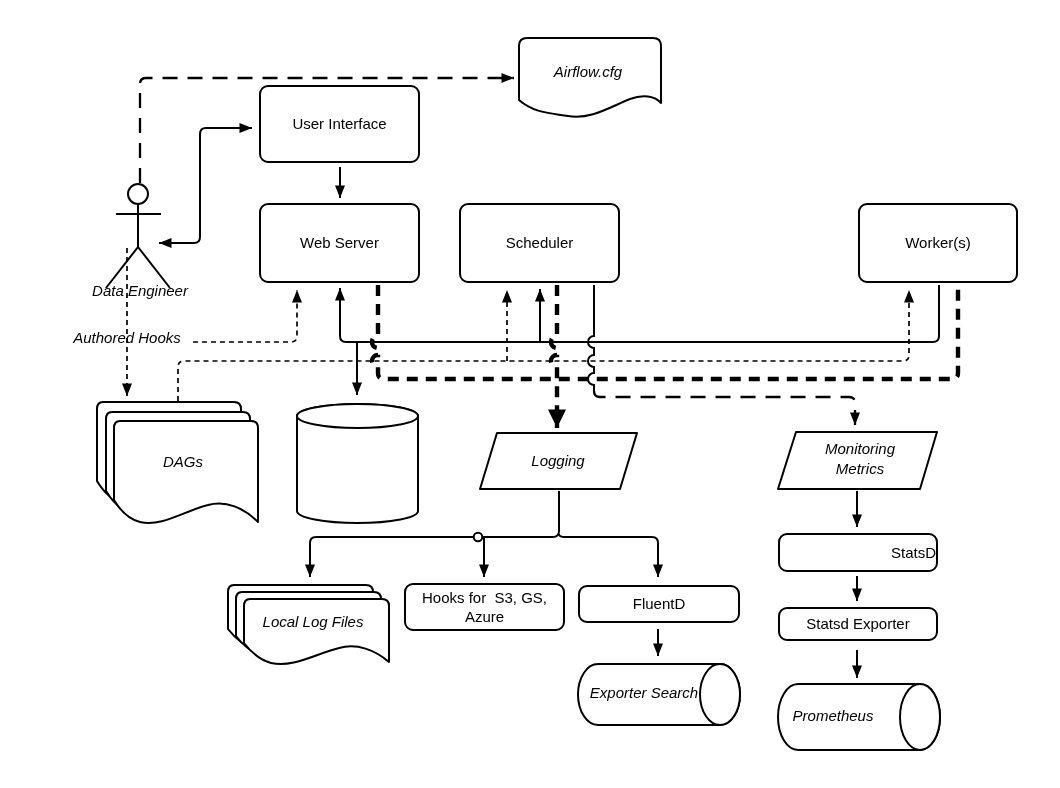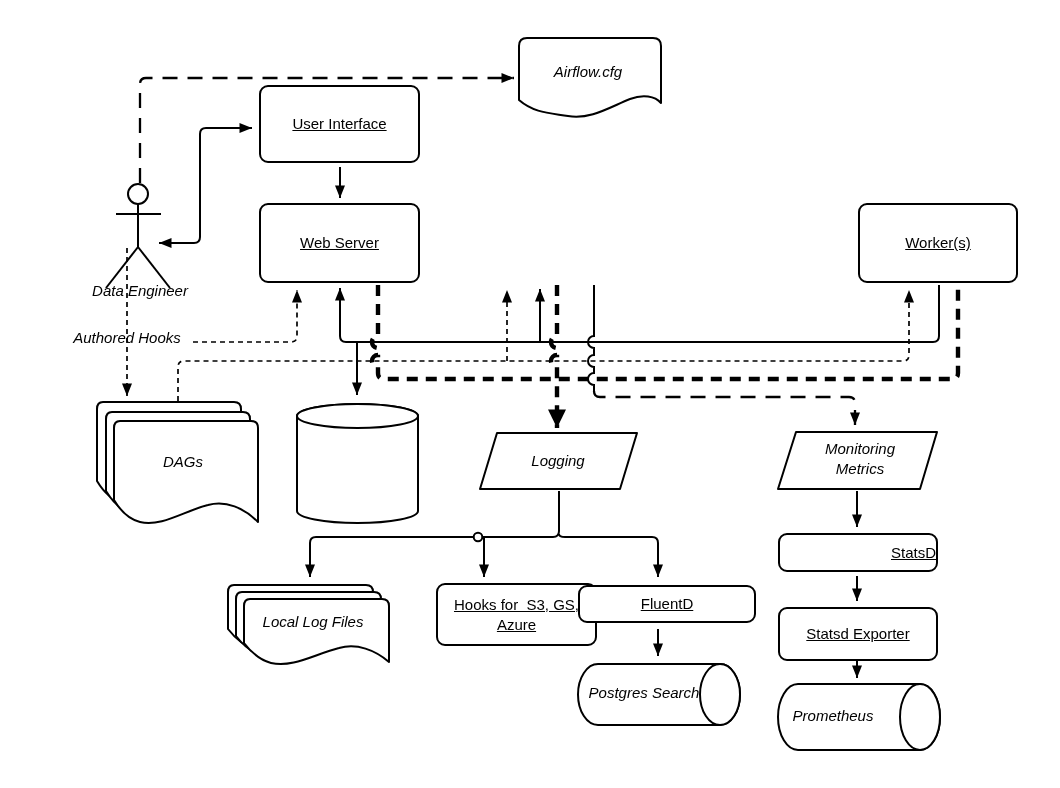--- a/index.html
+++ b/index.html
@@ -4,21 +4,21 @@
 <style>
   html,body{margin:0;padding:0;background:#ffffff;}
   #canvas{
     position:relative;width:1060px;height:788px;background:#ffffff;overflow:hidden;
     font-family:"Liberation Sans","DejaVu Sans",sans-serif;color:#000;
   }
   #wires{position:absolute;left:0;top:0;width:1060px;height:788px;}
   .node{
     position:absolute;box-sizing:border-box;border:2px solid #000;border-radius:9px;
     background:#fff;display:flex;align-items:center;justify-content:center;
-    text-align:center;font-size:15px;line-height:1.3;white-space:pre-wrap;text-decoration:underline;
+    text-align:center;font-size:15px;line-height:1.3;white-space:pre-wrap;
   }
   .flabel{
     position:absolute;transform:translate(-50%,-50%);text-align:center;
     font-size:15px;line-height:1.35;white-space:pre-wrap;pointer-events:none;font-style:italic;
   }
 </style>
 </head>
 <body>
 
 <div id="canvas">
@@ -121,46 +121,49 @@
   </svg>
 
   <div class="node" style="left:259px;top:85px;width:161px;height:78px;">
     <span>User Interface</span>
   </div>
 
   <div class="node" style="left:259px;top:203px;width:161px;height:80px;">
     <span>Web Server</span>
   </div>
 
+  <div class="node" style="left:459px;top:203px;width:161px;height:80px;">
+    <span>Scheduler</span>
+  </div>
 
   <div class="node" style="left:858px;top:203px;width:160px;height:80px;">
     <span>Worker(s)</span>
   </div>
 
-  <div class="node" style="left:404px;top:583px;width:161px;height:63px;margin-left:32px;">
+  <div class="node" style="left:404px;top:583px;width:161px;height:48px;">
     <span>Hooks for  S3, GS,
 Azure</span>
   </div>
 
-  <div class="node" style="left:578px;top:585px;width:178px;height:38px;">
+  <div class="node" style="left:578px;top:585px;width:162px;height:38px;">
     <span>FluentD</span>
   </div>
 
   <div class="node" style="left:778px;top:533px;width:160px;height:39px;justify-content:flex-end;">
     <span>StatsD</span>
   </div>
 
-  <div class="node" style="left:778px;top:607px;width:160px;height:54px;">
+  <div class="node" style="left:778px;top:607px;width:160px;height:34px;">
     <span>Statsd Exporter</span>
   </div>
 
   <div class="flabel" style="left:588px;top:72px;">Airflow.cfg</div>
   <div class="flabel" style="left:140px;top:291px;">Data Engineer</div>
   <div class="flabel" style="left:127px;top:338px;">Authored Hooks</div>
   <div class="flabel" style="left:183px;top:462px;">DAGs</div>
   <div class="flabel" style="left:558px;top:461px;">Logging</div>
   <div class="flabel" style="left:860px;top:459px;">Monitoring
 Metrics</div>
   <div class="flabel" style="left:313px;top:622px;">Local Log Files</div>
-  <div class="flabel" style="left:644px;top:693px;">Postgres Search</div>
+  <div class="flabel" style="left:644px;top:693px;">Exporter Search</div>
   <div class="flabel" style="left:833px;top:716px;">Prometheus</div>
 
 </div>
 
 </body></html>

